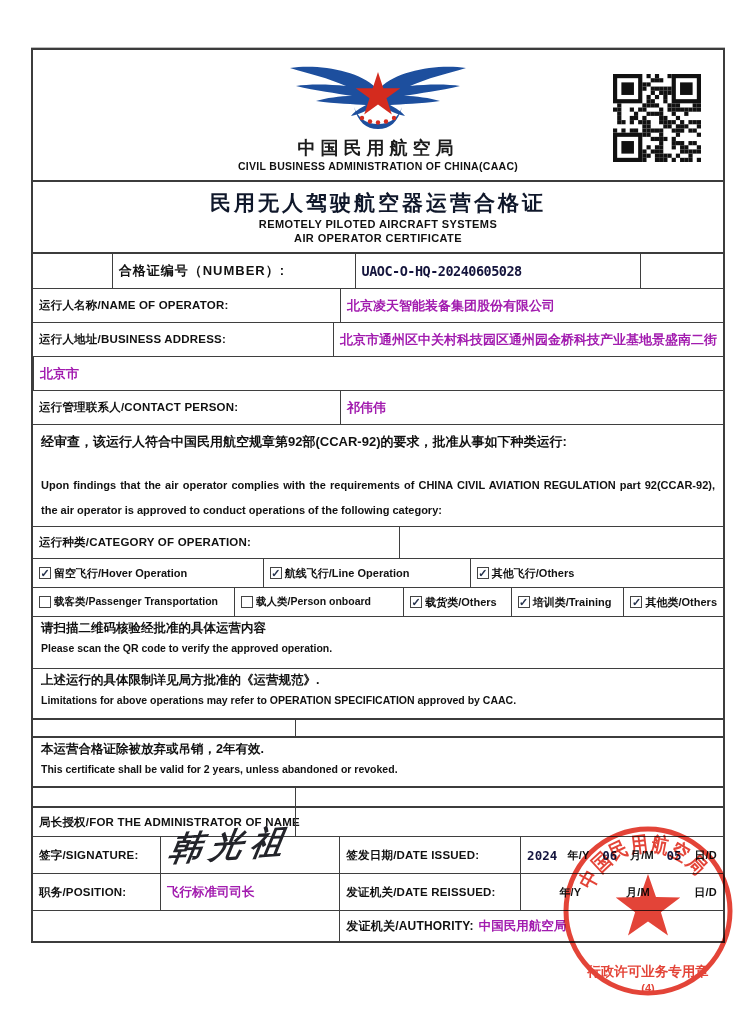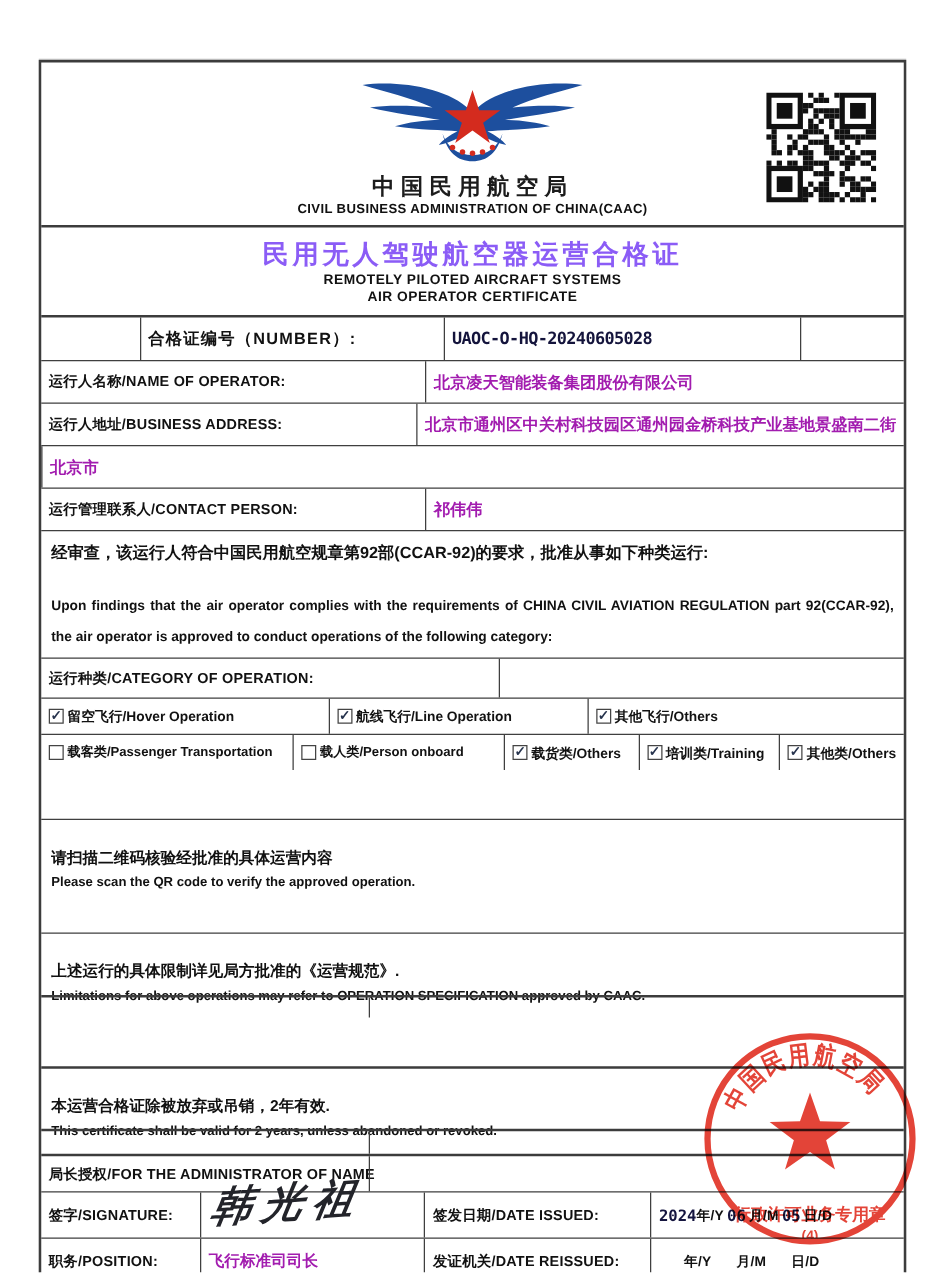--- a/index.html
+++ b/index.html
@@ -14,54 +14,54 @@
   .lbl { font-size:11.5px; font-weight:bold; color:#111; letter-spacing:0.2px; }
   .val { font-size:13px; font-weight:bold; color:#a21caf; }
   
   .r-header { height:130px; border-top:none; display:block; }
   .logo-wrap { position:absolute; left:0; right:0; top:10px; text-align:center; }
   .org-cn { font-family:"Liberation Serif", serif; font-size:18px; font-weight:600; letter-spacing:5px; color:#1c1c1c; margin-top:2px; }
   .org-en { font-size:10.5px; font-weight:bold; color:#111; letter-spacing:0.3px; }
   .qr { position:absolute; right:22px; top:24px; }
   
   .r-title { height:72px; flex-direction:column; align-items:center; justify-content:center; display:flex; border-top:2px solid #3c3c3c; }
-  .title-cn { font-family:"Liberation Serif", serif; font-size:21px; font-weight:600; letter-spacing:3px; color:#8b5cf6; }
+  .title-cn { font-family:"Liberation Serif", serif; font-size:21px; font-weight:600; letter-spacing:3px; color:#0f172a; }
   .title-en { font-size:11px; font-weight:bold; color:#111; letter-spacing:0.4px; line-height:14px; }
   
   .r-number { height:36px; border-top:2px solid #3c3c3c; }
   .num-lbl { font-size:13px; font-weight:bold; letter-spacing:1px; }
   .num-val { font-family:"DejaVu Sans Mono", monospace; font-size:13.5px; font-weight:600; color:#14143c; letter-spacing:-0.5px; }
   
   .r-info { height:34px; }
   .r-info .cell.value-cell { white-space:nowrap; }
   
   .r-approval { height:102px; display:block; padding:6px 8px; }
   .appr-cn { font-size:13px; font-weight:bold; color:#111; margin-top:2px; }
   .appr-en { font-size:11px; font-weight:bold; color:#111; text-align:justify; line-height:25px; margin-top:22px; }
   
   .r-cat { height:32px; }
   .r-checks { height:29px; }
   .chk { width:12px; height:12px; border:1.5px solid #444; margin-right:3px; flex:0 0 auto;
          display:flex; align-items:center; justify-content:center;
          font-size:11px; font-weight:bold; color:#26334d; line-height:1; background:#fff; }
   .chk-lbl { font-size:11px; font-weight:bold; color:#111; white-space:nowrap; }
   
-  .r-note { display:block; padding:20px 8px;margin-top:39px; }
+  .r-note { display:block; padding:1px 8px; }
   .note-cn { font-size:12.5px; font-weight:bold; color:#111; margin-top:2px; }
   .note-en { font-size:10.5px; font-weight:bold; color:#111; margin-top:5px; }
   .r-thin { height:18px; border-top:2px solid #3c3c3c; }
   .r-thin + .row { border-top:2px solid #3c3c3c; }
   
   .r-admin { height:30px; }
   .r-sig, .r-pos { height:37px; }
   .r-auth { height:31px; }
   .sig-hand { position:absolute; left:8px; top:-14px; font-family:"DejaVu Serif", serif; font-style:italic;
               font-size:33px; font-weight:bold; color:#23242a; transform:rotate(-4deg) skewX(-14deg);
               letter-spacing:8px; white-space:nowrap; pointer-events:none; }
-  .date-cell { justify-content:flex-start; }
+  .date-cell { justify-content:space-between; }
   .date-cell .lbl { font-size:11px; }
   .date-num { font-family:"DejaVu Sans Mono", monospace; font-size:12.5px; font-weight:600; color:#15153f; min-width:20px; text-align:center; }
   
   .stamp { position:absolute; left:560px; top:820px; pointer-events:none; opacity:0.88; mix-blend-mode:multiply; z-index:5; }
 </style>
 </head>
 <body>
 
 <div class="page">
   <div class="cert">

